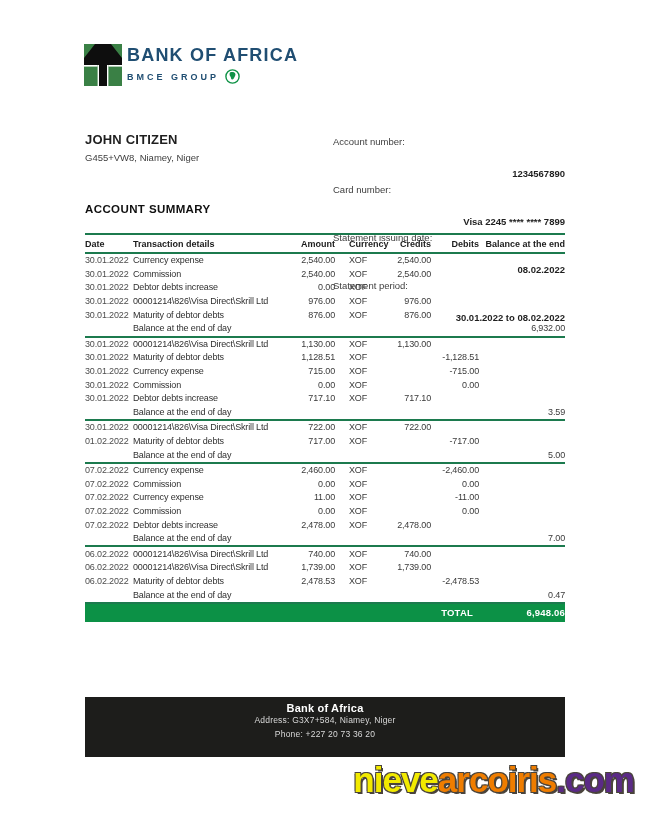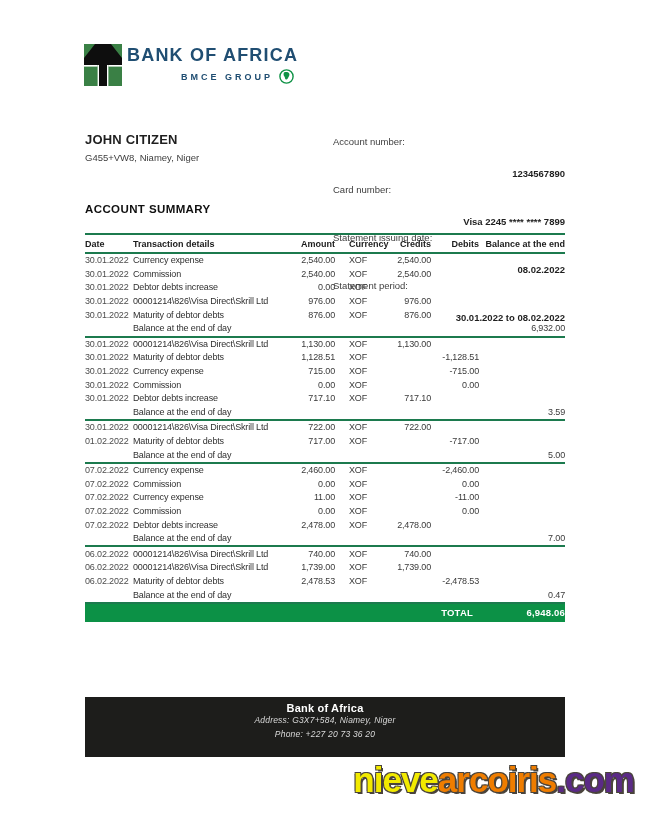--- a/index.html
+++ b/index.html
@@ -13,21 +13,21 @@
 
   
   .brand { position:absolute; left:84px; top:44px; display:flex; align-items:flex-start; }
   .brand-logo { width:38px; height:42px; display:block; }
   .brand-text { margin-left:5px; }
   .brand-title {
     font-size:18px; font-weight:bold; color:#204e72;
     letter-spacing:1.2px; line-height:22px; white-space:nowrap;
   }
   .brand-sub {
-    display:flex; align-items:center; justify-content:flex-end;
+    display:flex; align-items:center; 
     gap:6px; margin-top:3px; padding-right:4px;
   }
   .brand-subtitle {
     font-size:9px; font-weight:bold; color:#204e72; letter-spacing:3px;
   }
   .globe { width:15px; height:15px; display:block; }
 
   
   .meta { position:absolute; left:85px; top:132px; width:480px; display:flex; justify-content:space-between; }
   .holder-name { font-size:13px; font-weight:bold; color:#1f1f1f; letter-spacing:0.2px; }
@@ -65,21 +65,21 @@
     padding:3.5px 0 3.5px; font-size:9.5px; letter-spacing:0.2px;margin-left:8px;
   }
   tr.total td.total-label { padding-right:6px; }
 
   
   .footer {
     position:absolute; left:85px; top:697px; width:480px; height:60px;
     background:#1d1d1b; color:#fff; text-align:center; padding-top:5px;
   }
   .footer-title { font-size:11px; font-weight:bold; letter-spacing:0.2px; }
-  .footer-line { font-size:8.5px; color:#d9d9d9; line-height:13.5px; letter-spacing:0.2px;font-style:italic; }
+  .footer-line { font-size:8.5px; color:#d9d9d9; line-height:13.5px; letter-spacing:0.2px; }
 
   
   .watermark {
     position:absolute; top:760px; right:16px;
     font-size:35px; font-weight:bold; letter-spacing:-1px; white-space:nowrap;
   }
   .watermark span {
     text-shadow:
       -1px -1px 0 #4a443c, 1px -1px 0 #4a443c,
       -1px  1px 0 #4a443c, 2px  2px 0 #4a443c;

